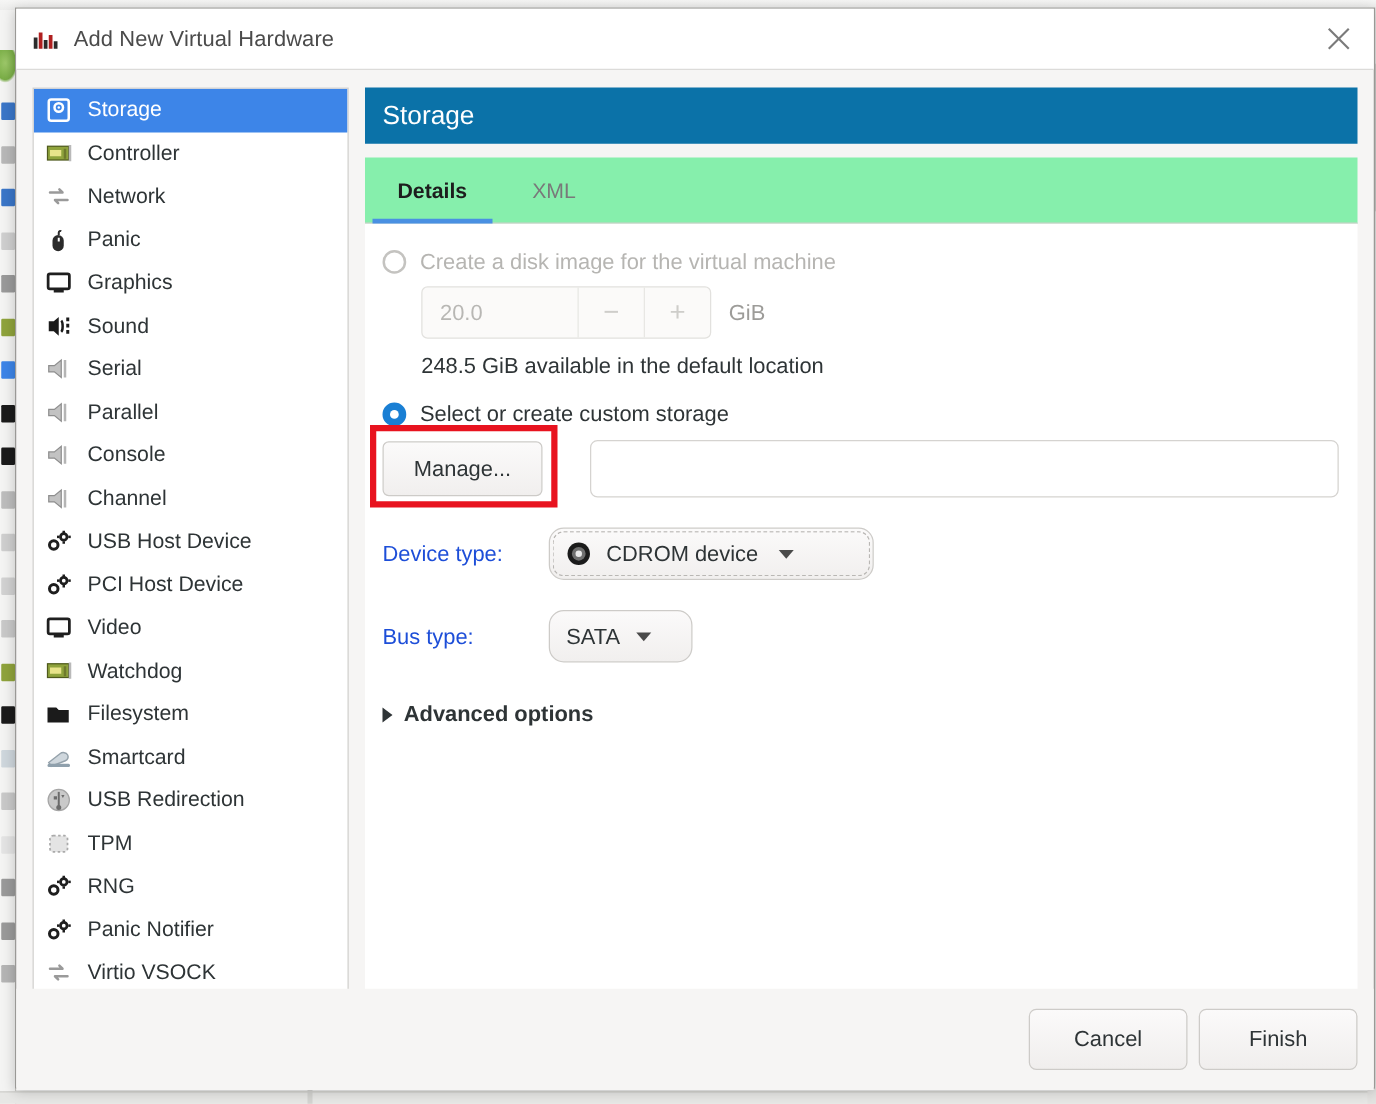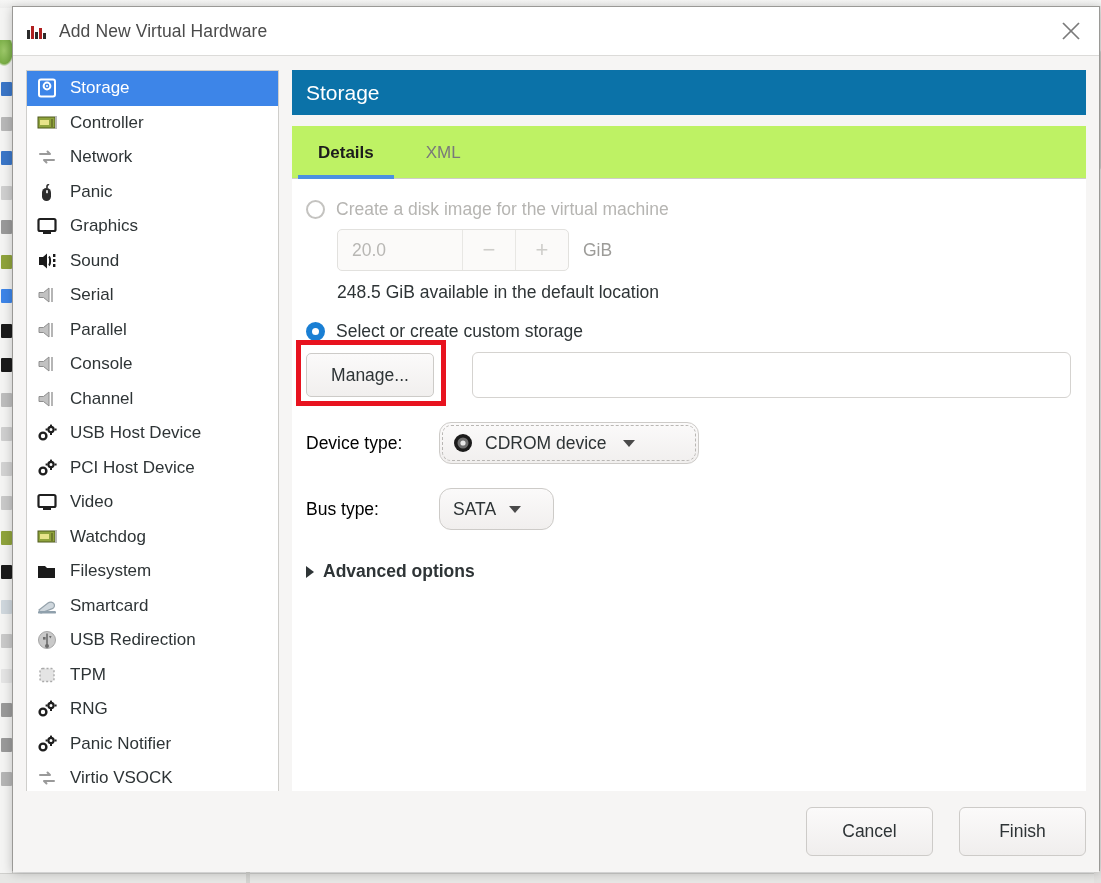--- a/index.html
+++ b/index.html
@@ -136,21 +136,21 @@
     height: 45px;
     display: flex; align-items: center;
     padding-left: 14px;
     font-size: 21px;
     box-sizing: border-box;
     width: 100%;
   }
   #tabs-row {
     margin-top: 11px;
     height: 53px;
-    background: #bef264;
+    background: #86efac;
     display: flex; align-items: flex-end;
     box-sizing: border-box;
     position: relative;
   }
   .tab {
     height: 53px;
     display: flex; align-items: center; justify-content: center;
     padding: 0 26px;
     font-size: 17px;
     color: #79797a;
@@ -263,21 +263,21 @@
     flex: 1;
     margin-right: 15px;
     height: 46px;
     background: #ffffff;
     border: 1px solid #d5d3d0;
     border-radius: 6px;
     box-sizing: border-box;
   }
 
   .field-row { display: flex; align-items: center; margin-top: 24px; }
-  .field-label { font-size: 17.5px; color: #000000; width: 133px; }
+  .field-label { font-size: 17.5px; color: #1d4ed8; width: 133px; }
 
   .combo {
     height: 42px;
     border: 1px solid #cdcbc8;
     border-radius: 12px;
     background: linear-gradient(#fbfafa, #f1efee);
     display: flex; align-items: center;
     padding: 0 13px;
     box-sizing: border-box;
     cursor: pointer;
@@ -325,21 +325,21 @@
   .act-btn {
     width: 127px; height: 49px;
     border: 1px solid #cdcbc8;
     border-radius: 6px;
     background: linear-gradient(#fbfafa, #f0eeed);
     display: flex; align-items: center; justify-content: center;
     font-size: 17.5px; color: #2e3436;
     cursor: pointer;
     box-sizing: border-box;
   }
-  #cancel-button { margin-right: 26px; }
+  #cancel-button { margin-right: 9px; }
 
   
   #right-scroll {
     position: absolute; right: 0px; top: 50px;
     width: 6px; height: 120px;
     background: #c9c8c5; border-radius: 3px;
   }
   #right-scroll-track {
     position: absolute; right: 0px; top: 6px;
     width: 7px; height: 877px;

